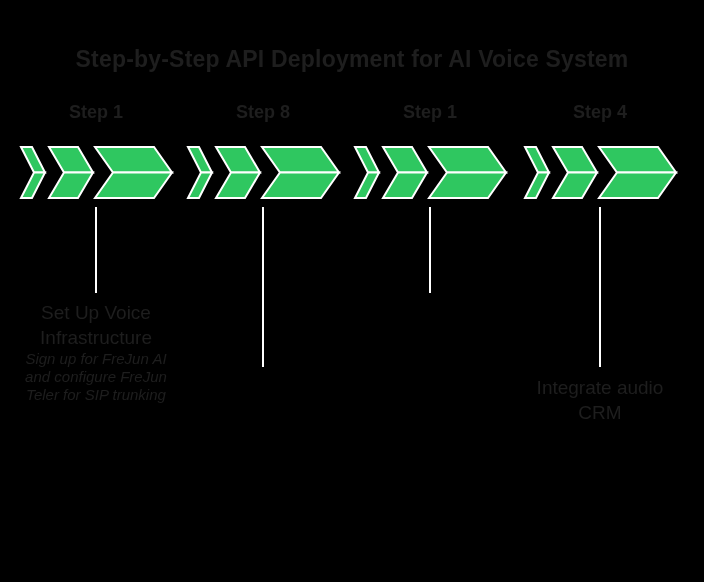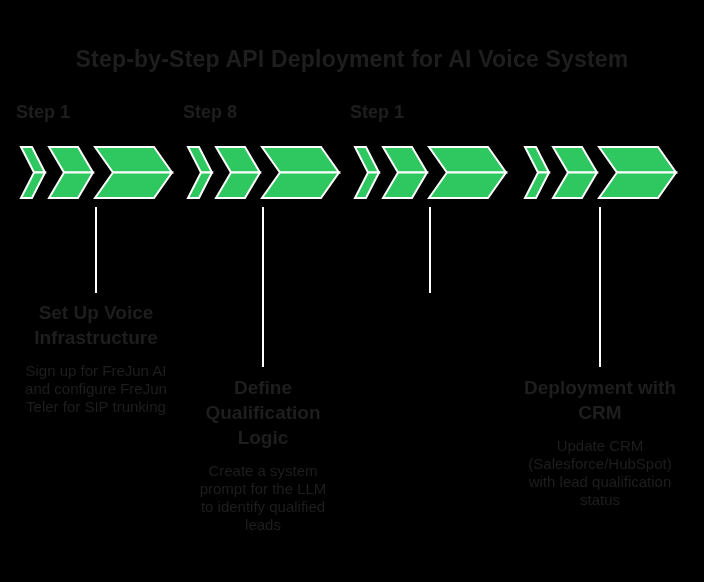--- a/index.html
+++ b/index.html
@@ -26,48 +26,49 @@
   }
   .col{
     position:absolute;top:0;height:582px;width:160px;
   }
   .col1{left:16px;}
   .col2{left:183px;}
   .col3{left:350px;}
   .col4{left:520px;}
   .step-label{
     position:absolute;top:102px;left:0;width:160px;
+    text-align:center;
     font-size:18px;font-weight:bold;
     color:var(--text);
   }
   .arrows{
     position:absolute;top:146px;left:2px;width:156px;height:53px;
   }
   .connector{
     position:absolute;left:79px;top:207px;width:2px;
     background:var(--line);
   }
   .col.short .connector{height:86px;}
   .col.long  .connector{height:160px;}
   .text-block{
     position:absolute;left:-6px;width:172px;
     text-align:center;
   }
   .col.short .text-block{top:300px;}
   .col.long  .text-block{top:375px;}
   .step-heading{
-    font-size:19px;font-weight:bold;line-height:25px;
+    font-size:19px;font-weight:normal;line-height:25px;
     color:var(--text);
     white-space:pre-line;
   }
   .step-desc{
-    margin-top:12px;
     font-size:15px;line-height:18px;
     color:var(--text);
     white-space:pre-line;
+    font-style:italic;
   }
 </style>
 </head>
 <body>
 
 <div class="canvas">
 
   <div class="main-title">Step-by-Step API Deployment for AI Voice System</div>
 
   <div class="col col1 short">
@@ -98,61 +99,49 @@
       <g stroke="var(--line)" stroke-width="2" fill="var(--green)">
         <polygon points="3,1 14,1 27,26.5 16,26.5"></polygon>
         <polygon points="16,26.5 27,26.5 14,52 3,52"></polygon>
         <polygon points="31,1 60,1 75,26.5 46,26.5"></polygon>
         <polygon points="46,26.5 75,26.5 60,52 31,52"></polygon>
         <polygon points="77,1 136,1 154,26.5 95,26.5"></polygon>
         <polygon points="95,26.5 154,26.5 136,52 77,52"></polygon>
       </g>
     </svg>
     <div class="connector"></div>
-    <div class="text-block">
-      <div class="step-heading">Define
-Qualification
-Logic</div>
-      <div class="step-desc">Create a system
-prompt for the LLM
-to identify qualified
-leads</div>
-    </div>
   </div>
 
   <div class="col col3 short">
     <div class="step-label">Step 1</div>
     <svg class="arrows" viewBox="0 0 156 53">
       <g stroke="var(--line)" stroke-width="2" fill="var(--green)">
         <polygon points="3,1 14,1 27,26.5 16,26.5"></polygon>
         <polygon points="16,26.5 27,26.5 14,52 3,52"></polygon>
         <polygon points="31,1 60,1 75,26.5 46,26.5"></polygon>
         <polygon points="46,26.5 75,26.5 60,52 31,52"></polygon>
         <polygon points="77,1 136,1 154,26.5 95,26.5"></polygon>
         <polygon points="95,26.5 154,26.5 136,52 77,52"></polygon>
       </g>
     </svg>
     <div class="connector"></div>
   </div>
 
   <div class="col col4 long">
+    <div class="step-label">Step 4</div>
     <svg class="arrows" viewBox="0 0 156 53">
       <g stroke="var(--line)" stroke-width="2" fill="var(--green)">
         <polygon points="3,1 14,1 27,26.5 16,26.5"></polygon>
         <polygon points="16,26.5 27,26.5 14,52 3,52"></polygon>
         <polygon points="31,1 60,1 75,26.5 46,26.5"></polygon>
         <polygon points="46,26.5 75,26.5 60,52 31,52"></polygon>
         <polygon points="77,1 136,1 154,26.5 95,26.5"></polygon>
         <polygon points="95,26.5 154,26.5 136,52 77,52"></polygon>
       </g>
     </svg>
     <div class="connector"></div>
     <div class="text-block">
-      <div class="step-heading">Deployment with
+      <div class="step-heading">Integrate audio
 CRM</div>
-      <div class="step-desc">Update CRM
-(Salesforce/HubSpot)
-with lead qualification
-status</div>
     </div>
   </div>
 
 </div>
 
 </body></html>

